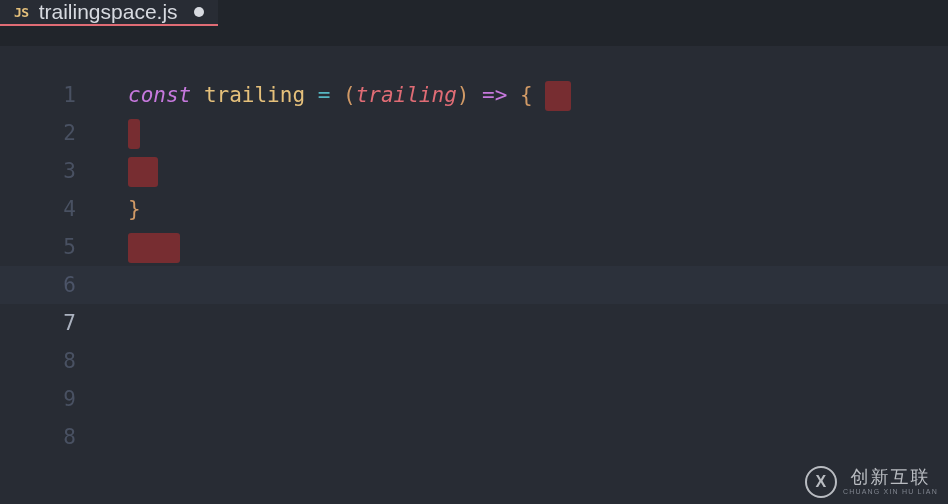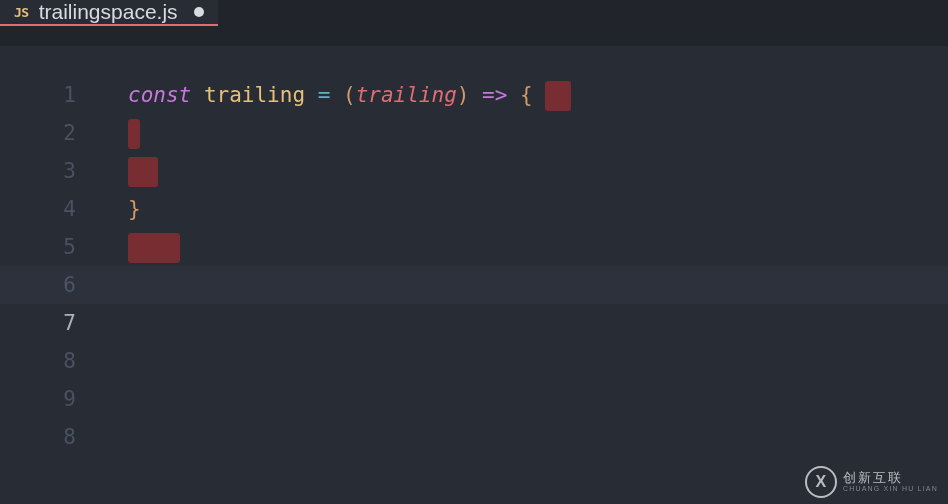--- a/index.html
+++ b/index.html
@@ -117,21 +117,21 @@
   }
   .watermark-logo {
     width: 32px; height: 32px;
     border: 2px solid #c9ccd1;
     border-radius: 50%;
     display: flex; align-items: center; justify-content: center;
     font-size: 16px; font-weight: bold;
     font-family: sans-serif;
   }
   .watermark-text { font-family: sans-serif; line-height: 1.1; }
-  .watermark-text .cn { font-size: 13px; letter-spacing: 2px; }
+  .watermark-text .cn { font-size: 18px; letter-spacing: 2px; text-align: center; }
   .watermark-text .en { font-size: 7px; letter-spacing: 1.2px; color:#8a8f99;}
 </style>
 </head>
 <body>
 
 <div class="tab-bar">
   <div class="tab">
     <span class="tab-icon">JS</span>
     <span class="tab-title">trailingspace.js</span>
     <span class="dirty-dot"></span>

